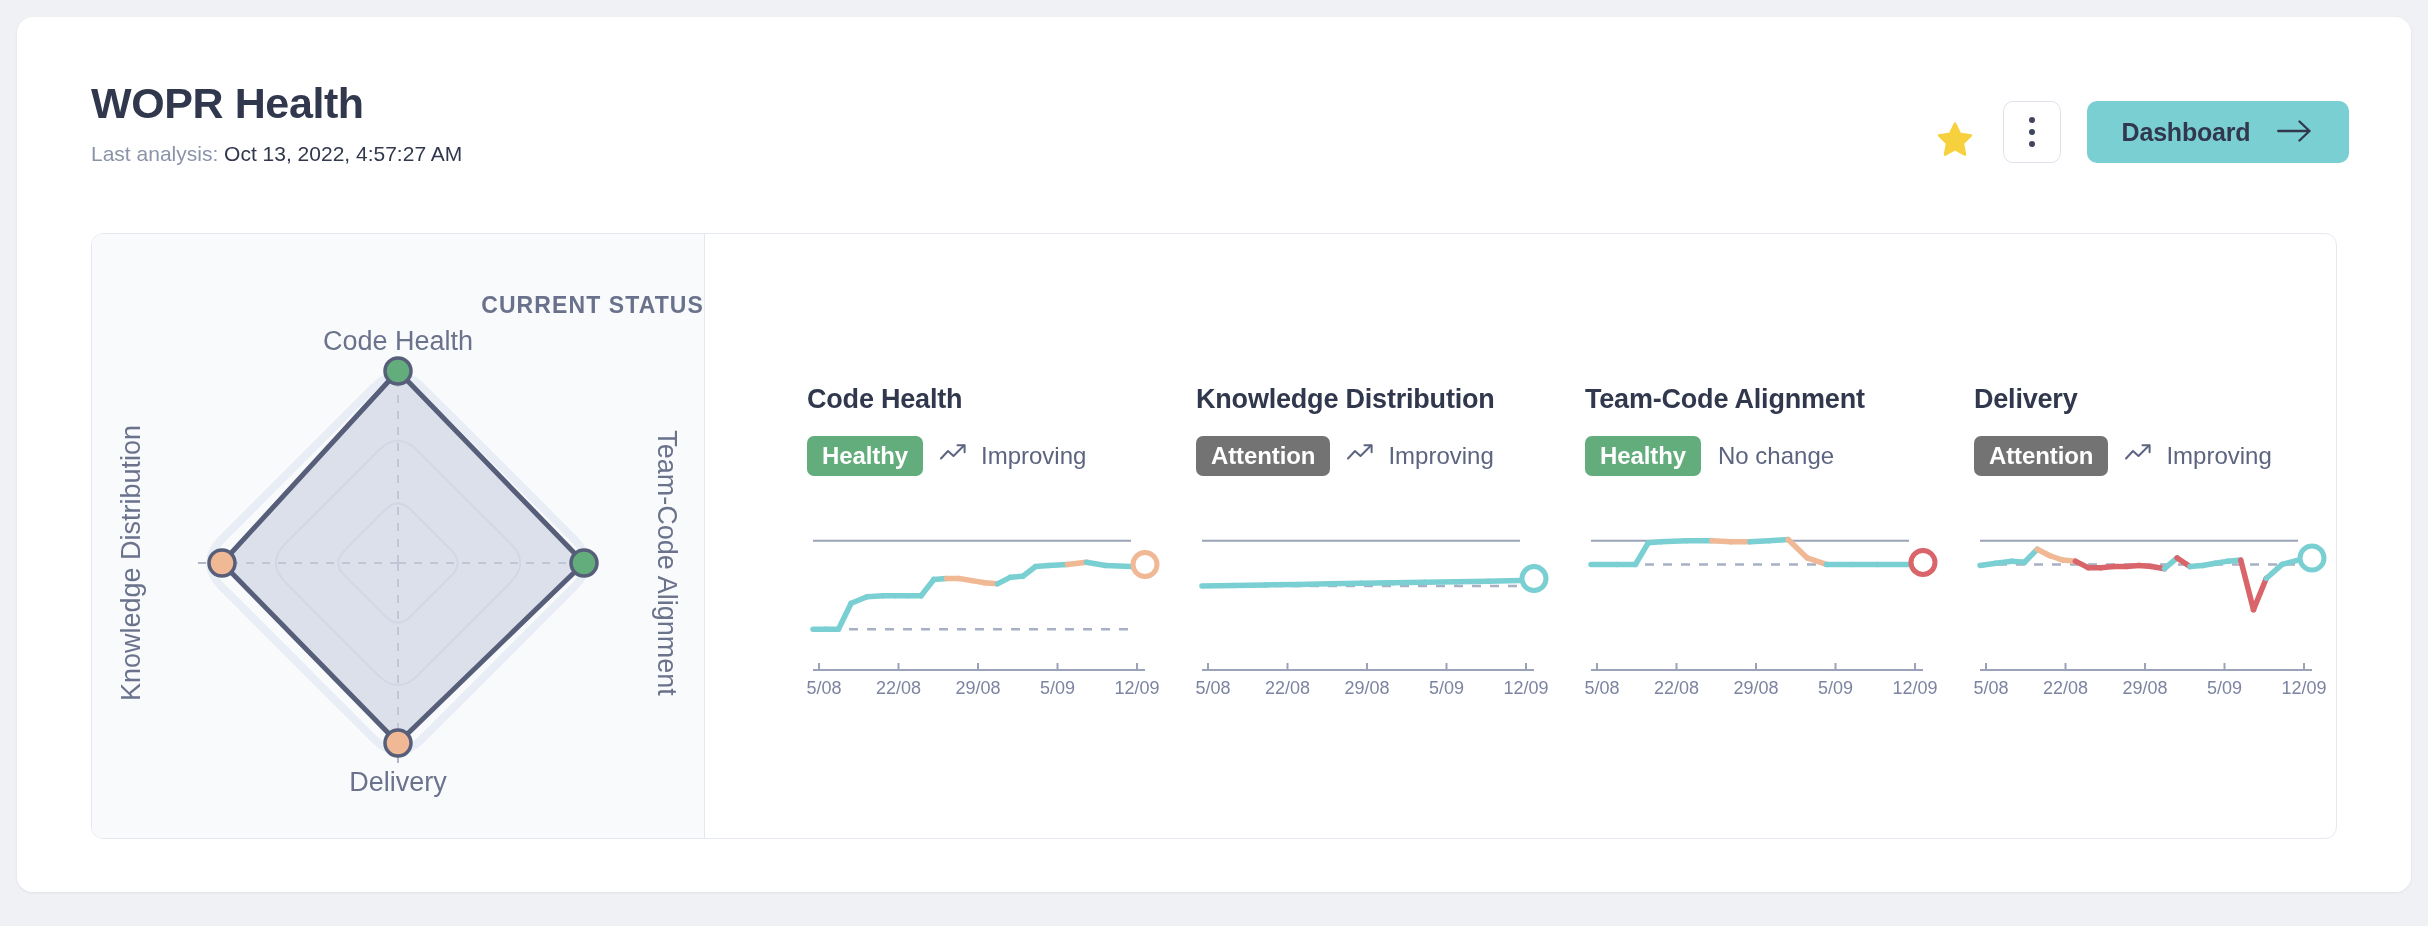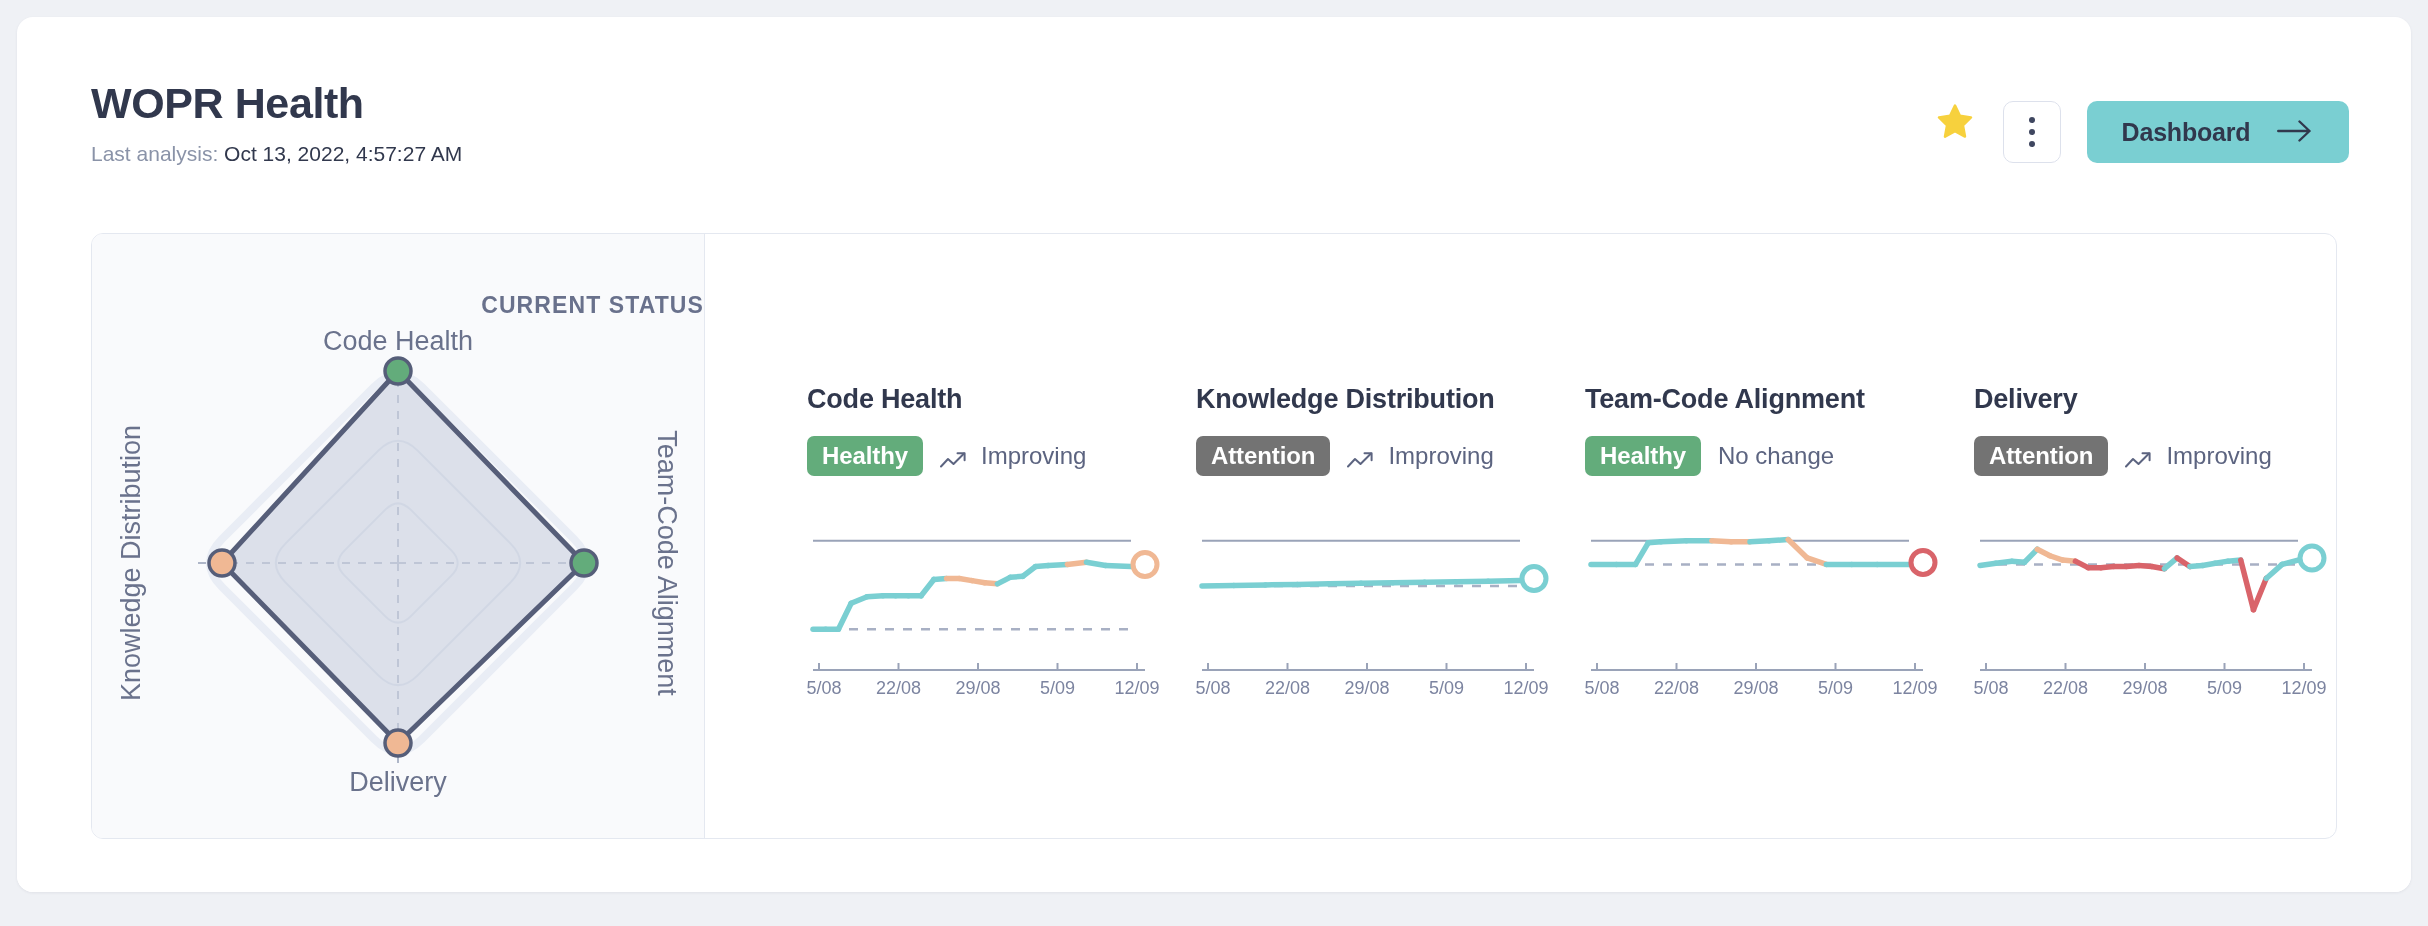--- a/index.html
+++ b/index.html
@@ -53,21 +53,21 @@
     white-space: nowrap;
   }
   .subtitle-label { color: #8A93A8; }
   .subtitle-value { color: #31384D; }
 
   .header-right {
     position: absolute;
     right: 62px;
     top: 84px;
     display: flex;
-    align-items: flex-start;
+    align-items: flex-end;
     gap: 26px;
   }
 
   .star-btn {
     width: 44px; height: 44px;
     display: flex; align-items: center; justify-content: center;
     background: none; border: none; cursor: pointer;
   }
 
   .kebab-btn {
@@ -187,21 +187,21 @@
     font-size: 24px;
     font-weight: bold;
     color: #FFFFFF;
     letter-spacing: -0.1px;
   }
   .badge-healthy   { background: #63AC7B; }
   .badge-attention { background: #737373; }
 
   .trend-change {
     display: inline-flex;
-    align-items: flex-end;
+    align-items: flex-start;
     gap: 11px;
     font-size: 24px;
     color: #5C6480;
   }
 
   .spark-wrap { margin-top: 46px; }
 
   
   .bottom-strip { position: absolute; left: 0; right: 0; bottom: 0; height: 53px; background: #fff; }
 </style>

